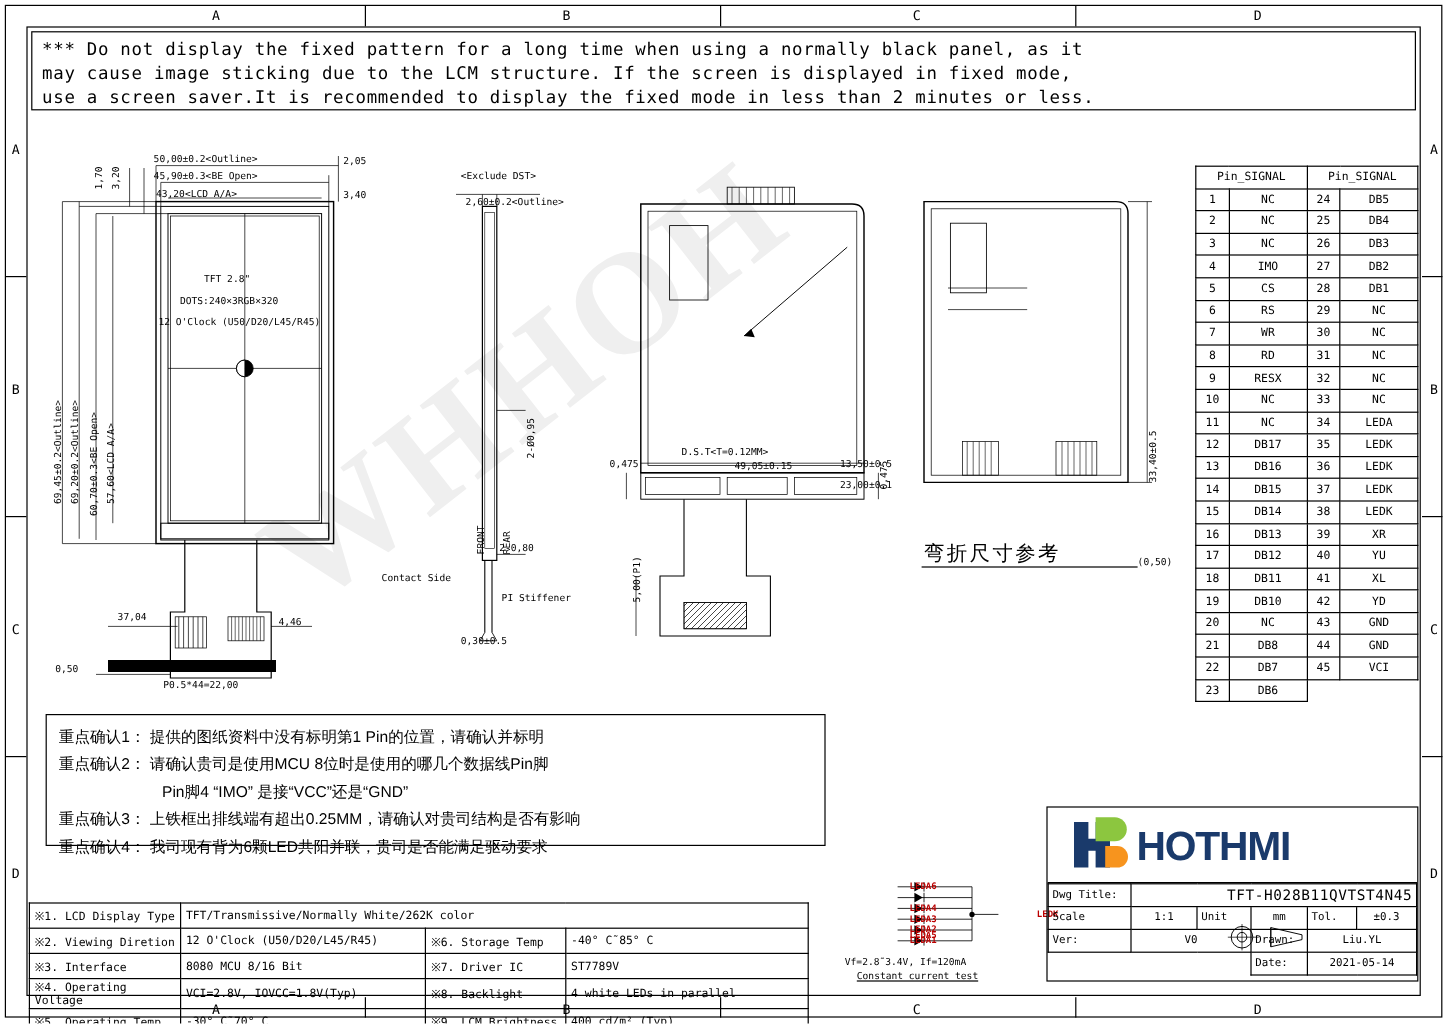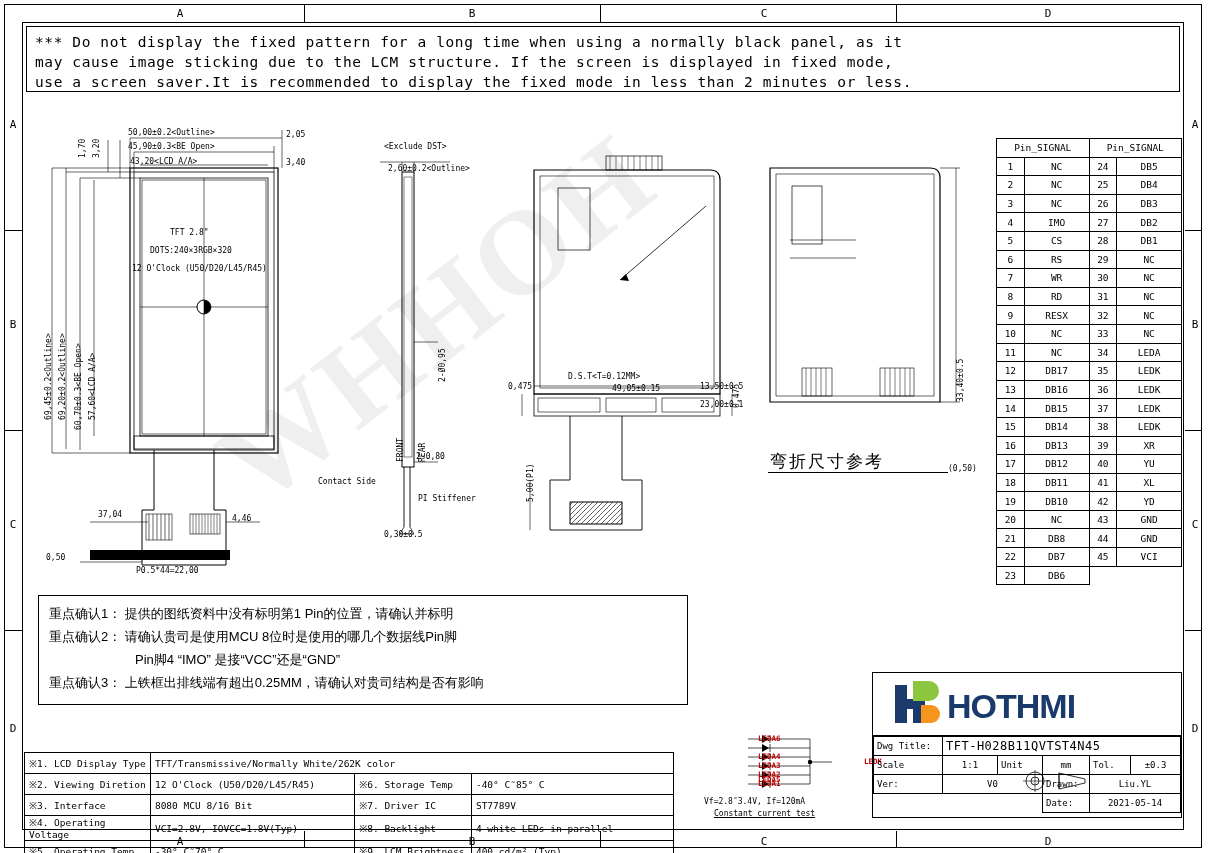--- a/index.html
+++ b/index.html
@@ -456,20 +456,21 @@
           <td class="sig" style="border: none;"></td>
         </tr>
       </tbody>
   </table>
 
   <div class="abs" id="confirm">
     <div>重点确认1： 提供的图纸资料中没有标明第1 Pin的位置，请确认并标明</div>
     <div>重点确认2： 请确认贵司是使用MCU 8位时是使用的哪几个数据线Pin脚</div>
     <div class="indent">Pin脚4 “IMO” 是接“VCC”还是“GND”</div>
     <div>重点确认3： 上铁框出排线端有超出0.25MM，请确认对贵司结构是否有影响</div>
+    <div>重点确认4： 我司现有背为6颗LED共阳并联，贵司是否能满足驱动要求</div>
   </div>
 
   <table id="spec" class="abs">
     <tbody>
         <tr>
           <td class="k">※1. LCD Display Type</td>
           <td colspan="3">TFT/Transmissive/Normally White/262K color</td>
         </tr>
         <tr>
           <td class="k">※2. Viewing Diretion</td>
@@ -546,21 +547,21 @@
         <path d="M4 6 h12 v14 h6 v-14 h12 v38 h-12 v-14 h-6 v14 h-12 z" fill="#1a3a6b"></path>
         <path d="M22 2 h16 a10 10 0 0 1 0 20 h-16 z" fill="#8cc63f"></path>
         <path d="M30 26 h10 a9 9 0 0 1 0 18 h-10 z" fill="#f7941e"></path>
       </svg>
       <div class="abs logoTxt" style="left:74px;top:14px;">HOTHMI</div>
     </div>
     <table>
       <tbody>
           <tr>
         <td style="width:62px;">Dwg Title:</td>
-        <td colspan="5" style="text-align:left;font-size:12px;letter-spacing:.5px;">TFT-H028B11QVTST4N45</td>
+        <td colspan="5" style="text-align:right;font-size:12px;letter-spacing:.5px;">TFT-H028B11QVTST4N45</td>
       </tr>
       <tr>
         <td>Scale</td>
         <td style="width:48px;text-align:center;">1:1</td>
         <td style="width:38px;">Unit</td>
         <td style="width:40px;text-align:center;">mm</td>
         <td style="width:34px;">Tol.</td>
         <td style="text-align:center;">±0.3</td>
       </tr>
       <tr>

